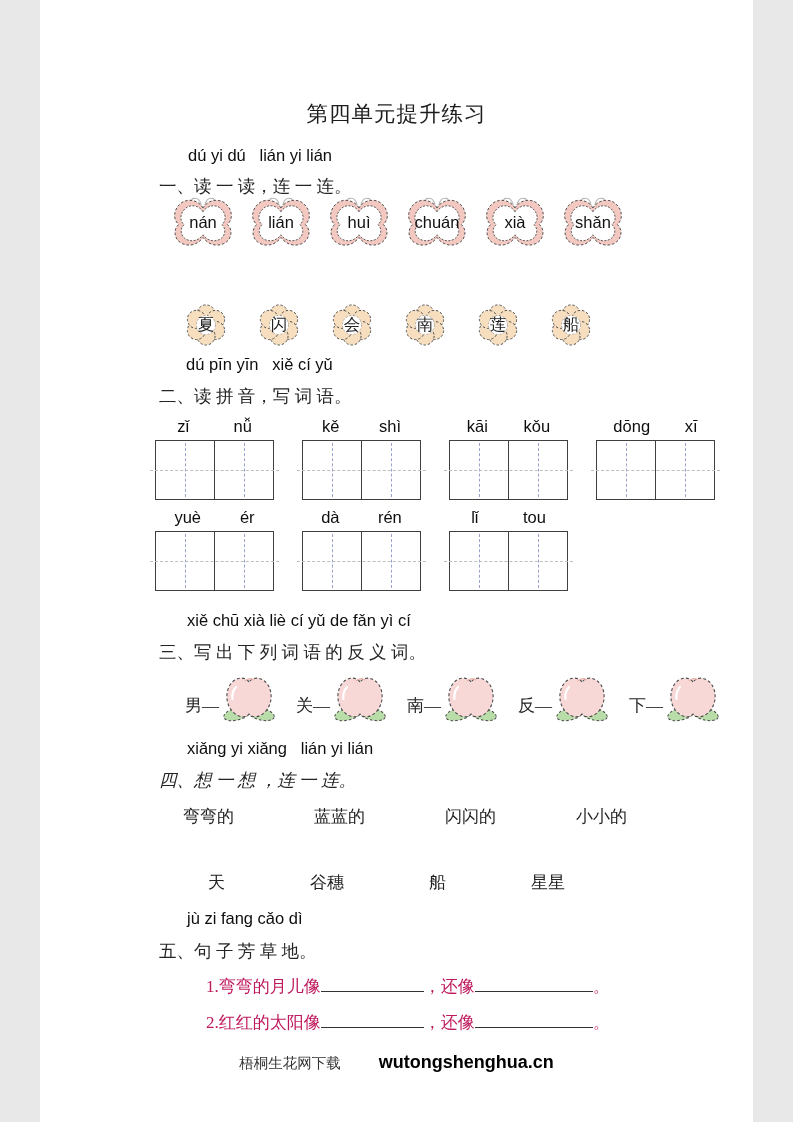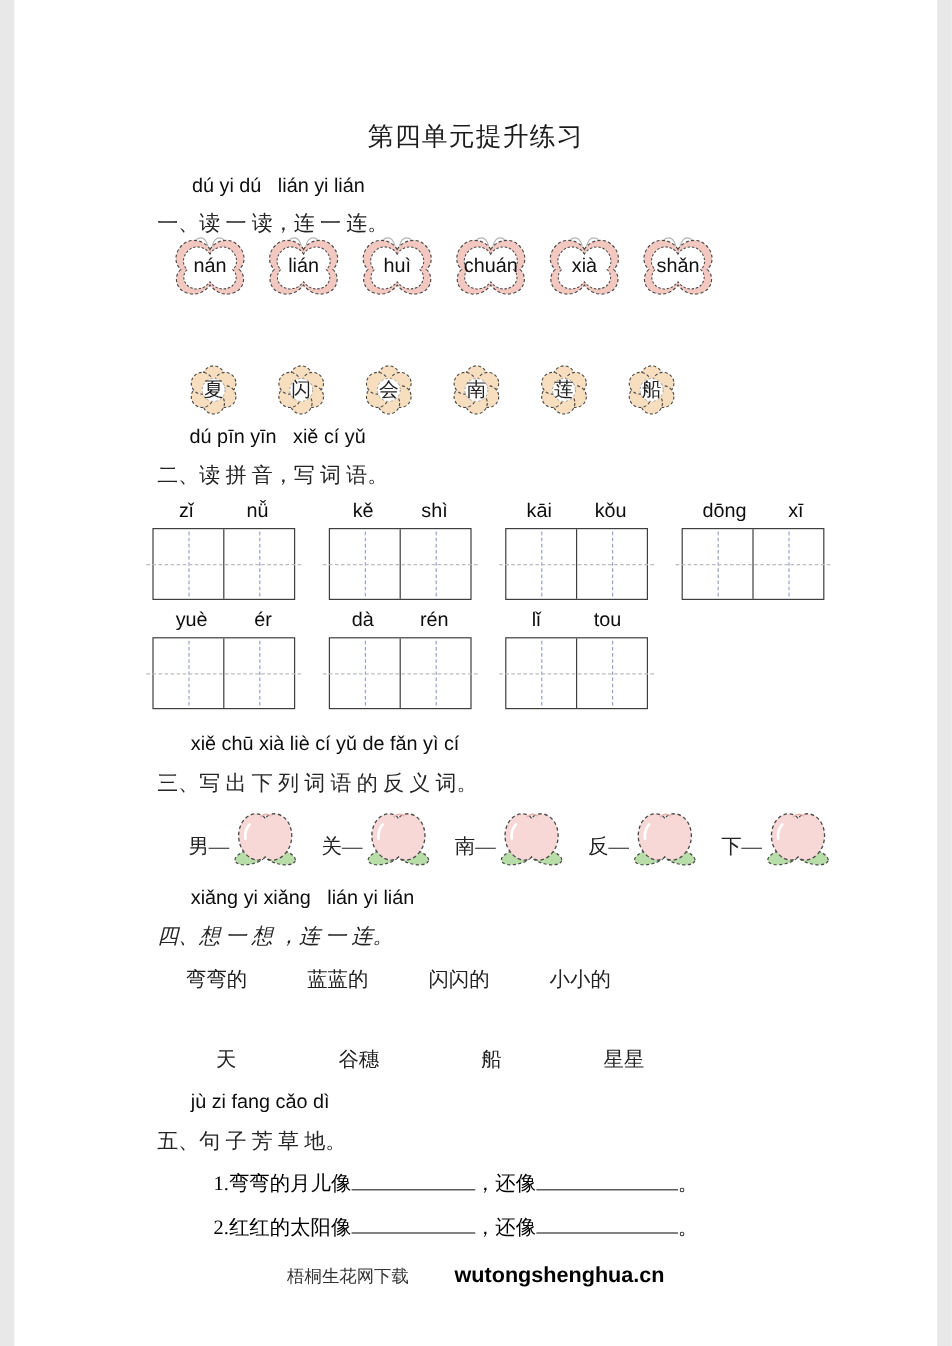--- a/index.html
+++ b/index.html
@@ -1,17 +1,17 @@
 <!DOCTYPE html>
 <html><head>
 <meta charset="utf-8">
 <style>
   html,body{margin:0;padding:0;background:#e8e8e8;}
   .page{
-    position:relative;width:769px;height:1122px;margin:0 auto;
+    position:relative;width:713px;height:1122px;margin:0 auto;
     background:#ffffff;overflow:hidden;
     font-family:"Liberation Serif","DejaVu Serif",serif;color:#1c1c1c;
   }
   .abs{position:absolute;}
   .cn{font-family:"Liberation Serif","DejaVu Serif",serif;}
   .py{font-family:"Liberation Sans","DejaVu Sans",sans-serif;}
   .pre{white-space:pre;}
 
   .doc-title{top:99px;left:0;right:0;text-align:center;font-size:21.5px;letter-spacing:1px;}
   .pinyin-line{font-size:16.5px;line-height:1.2;color:#0d0d0d;}
@@ -59,25 +59,25 @@
     border-top:1.9px dashed #bdbdbd;
   }
 
   
   .peach-row{top:672px;left:145px;display:flex;align-items:flex-end;gap:19px;}
   .peach-item{display:flex;align-items:flex-end;}
   .peach-item .word{font-size:17px;margin:0 2px 7px 0;color:#222;}
   .pch svg{display:block;}
 
   
-  .adj-row{top:805px;left:143px;display:flex;gap:50px;font-size:17px;color:#222;}
+  .adj-row{top:805px;left:143px;display:flex;gap:80px;font-size:17px;color:#222;}
   .noun-row{top:871px;left:168px;display:flex;gap:85px;font-size:17px;color:#222;}
 
   
-  .sentence{font-size:17px;color:#000000;}
+  .sentence{font-size:17px;color:#be185d;}
   .sentence .blank1{display:inline-block;width:103px;border-bottom:1.3px solid #333;}
   .sentence .blank2{display:inline-block;width:118px;border-bottom:1.3px solid #333;}
 
   
   .footer{top:1040px;left:0;right:0;display:flex;justify-content:center;gap:38px;align-items:baseline;margin-top:12px;}
   .footer .src{font-size:14.5px;color:#333;}
   .footer .site{font-size:18px;font-weight:bold;color:#000000;
     font-family:"Liberation Sans","DejaVu Sans",sans-serif;}
 </style>
 </head>

